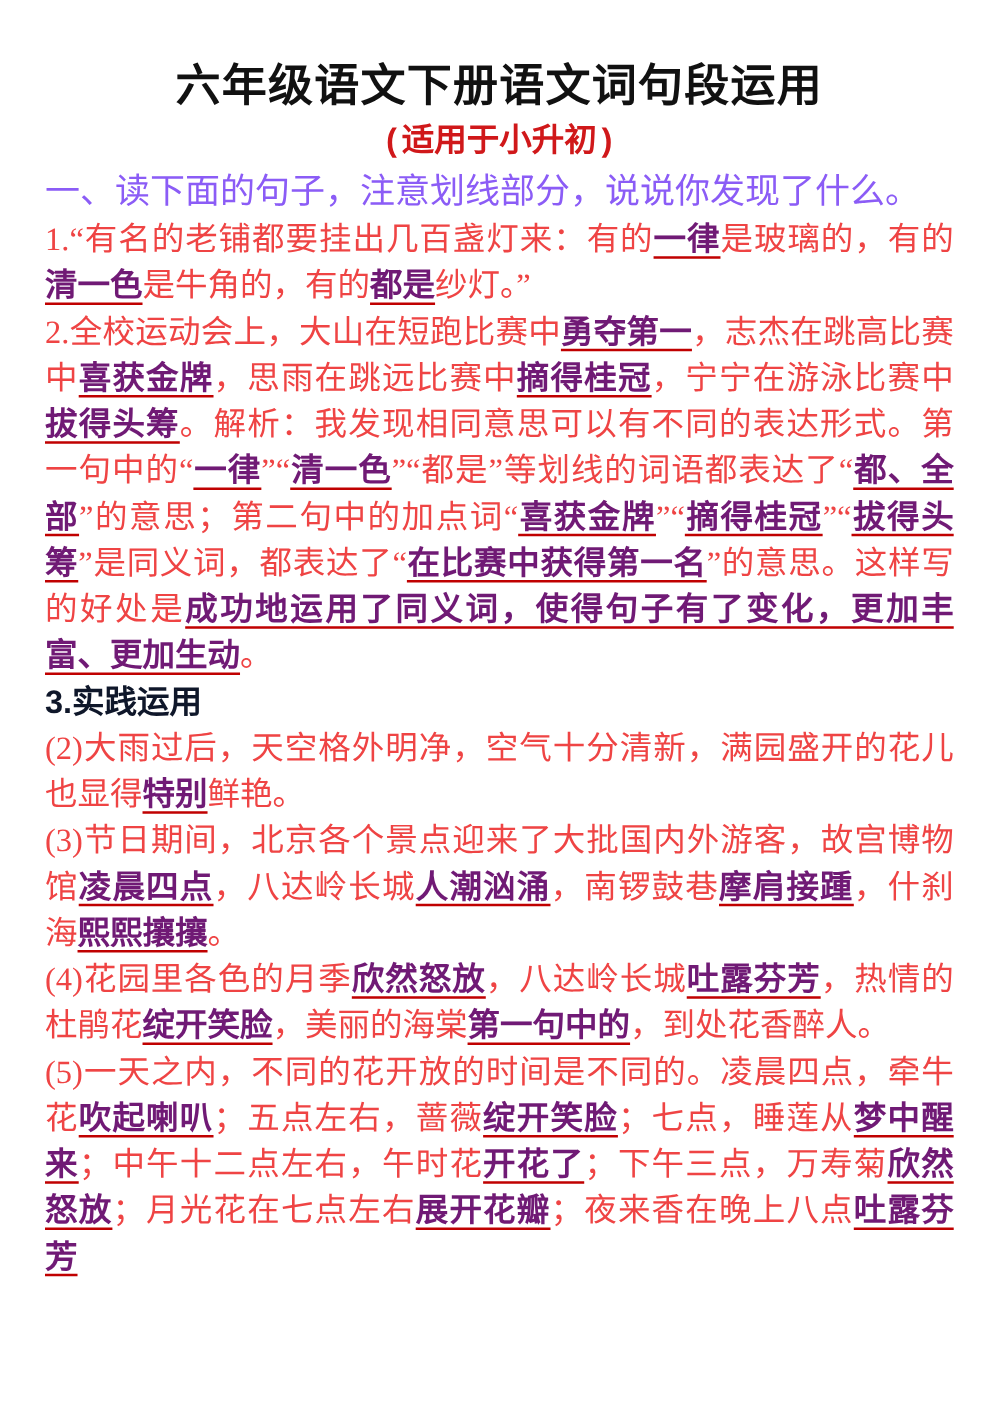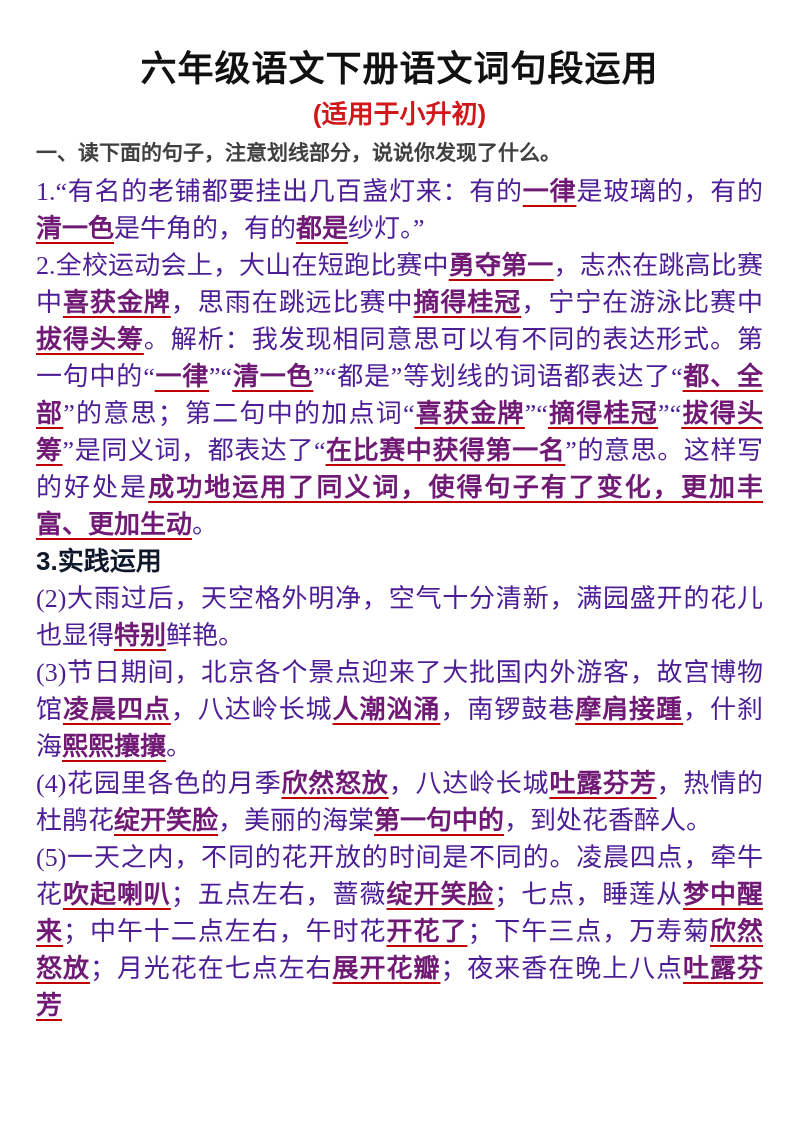--- a/index.html
+++ b/index.html
@@ -21,48 +21,48 @@
     font-family: "Liberation Sans", sans-serif;
     font-weight: bold;
     font-size: 36px;
     line-height: 46px;
     color: #111111;
     text-align: center;
     margin: 0 0 6px 0;
     letter-spacing: 1px;
   }
   .doc-subtitle {
-    font-family: Liberation Sans, sans-serif;
+    font-family: Liberation Mono, monospace;
     font-weight: bold;
     font-size: 26px;
     line-height: 32px;
     color: #d0181a;
     text-align: center;
     margin: 0 0 6px 0;
   }
   .section-heading {
     font-family: "Liberation Sans", sans-serif;
-    font-weight: bold;
-    font-size: 21px;
+    font-weight: normal;
+    font-size: 28px;
     line-height: 34px;
-    color: #404040;
+    color: #8b5cf6;
     margin: 0 0 3px 0;
   }
   .doc-body {
     font-family: "Liberation Serif", serif;
     font-size: 26px;
     line-height: 37px;
     color: #1c1c1c;
   }
   .doc-body p {
     margin: 0;
     text-align: justify;
     text-justify: inter-character;
   }
-  .run-k { color: #4c1d95; }
+  .run-k { color: #ef4444; }
   .run-b {
     color: #0f172a;
     font-weight: bold;
     font-family: "Liberation Sans", sans-serif;
   }
   .run-r {
     color: #701a75;
     font-weight: bold;
     text-decoration: underline;
     text-decoration-color: #c00000;

